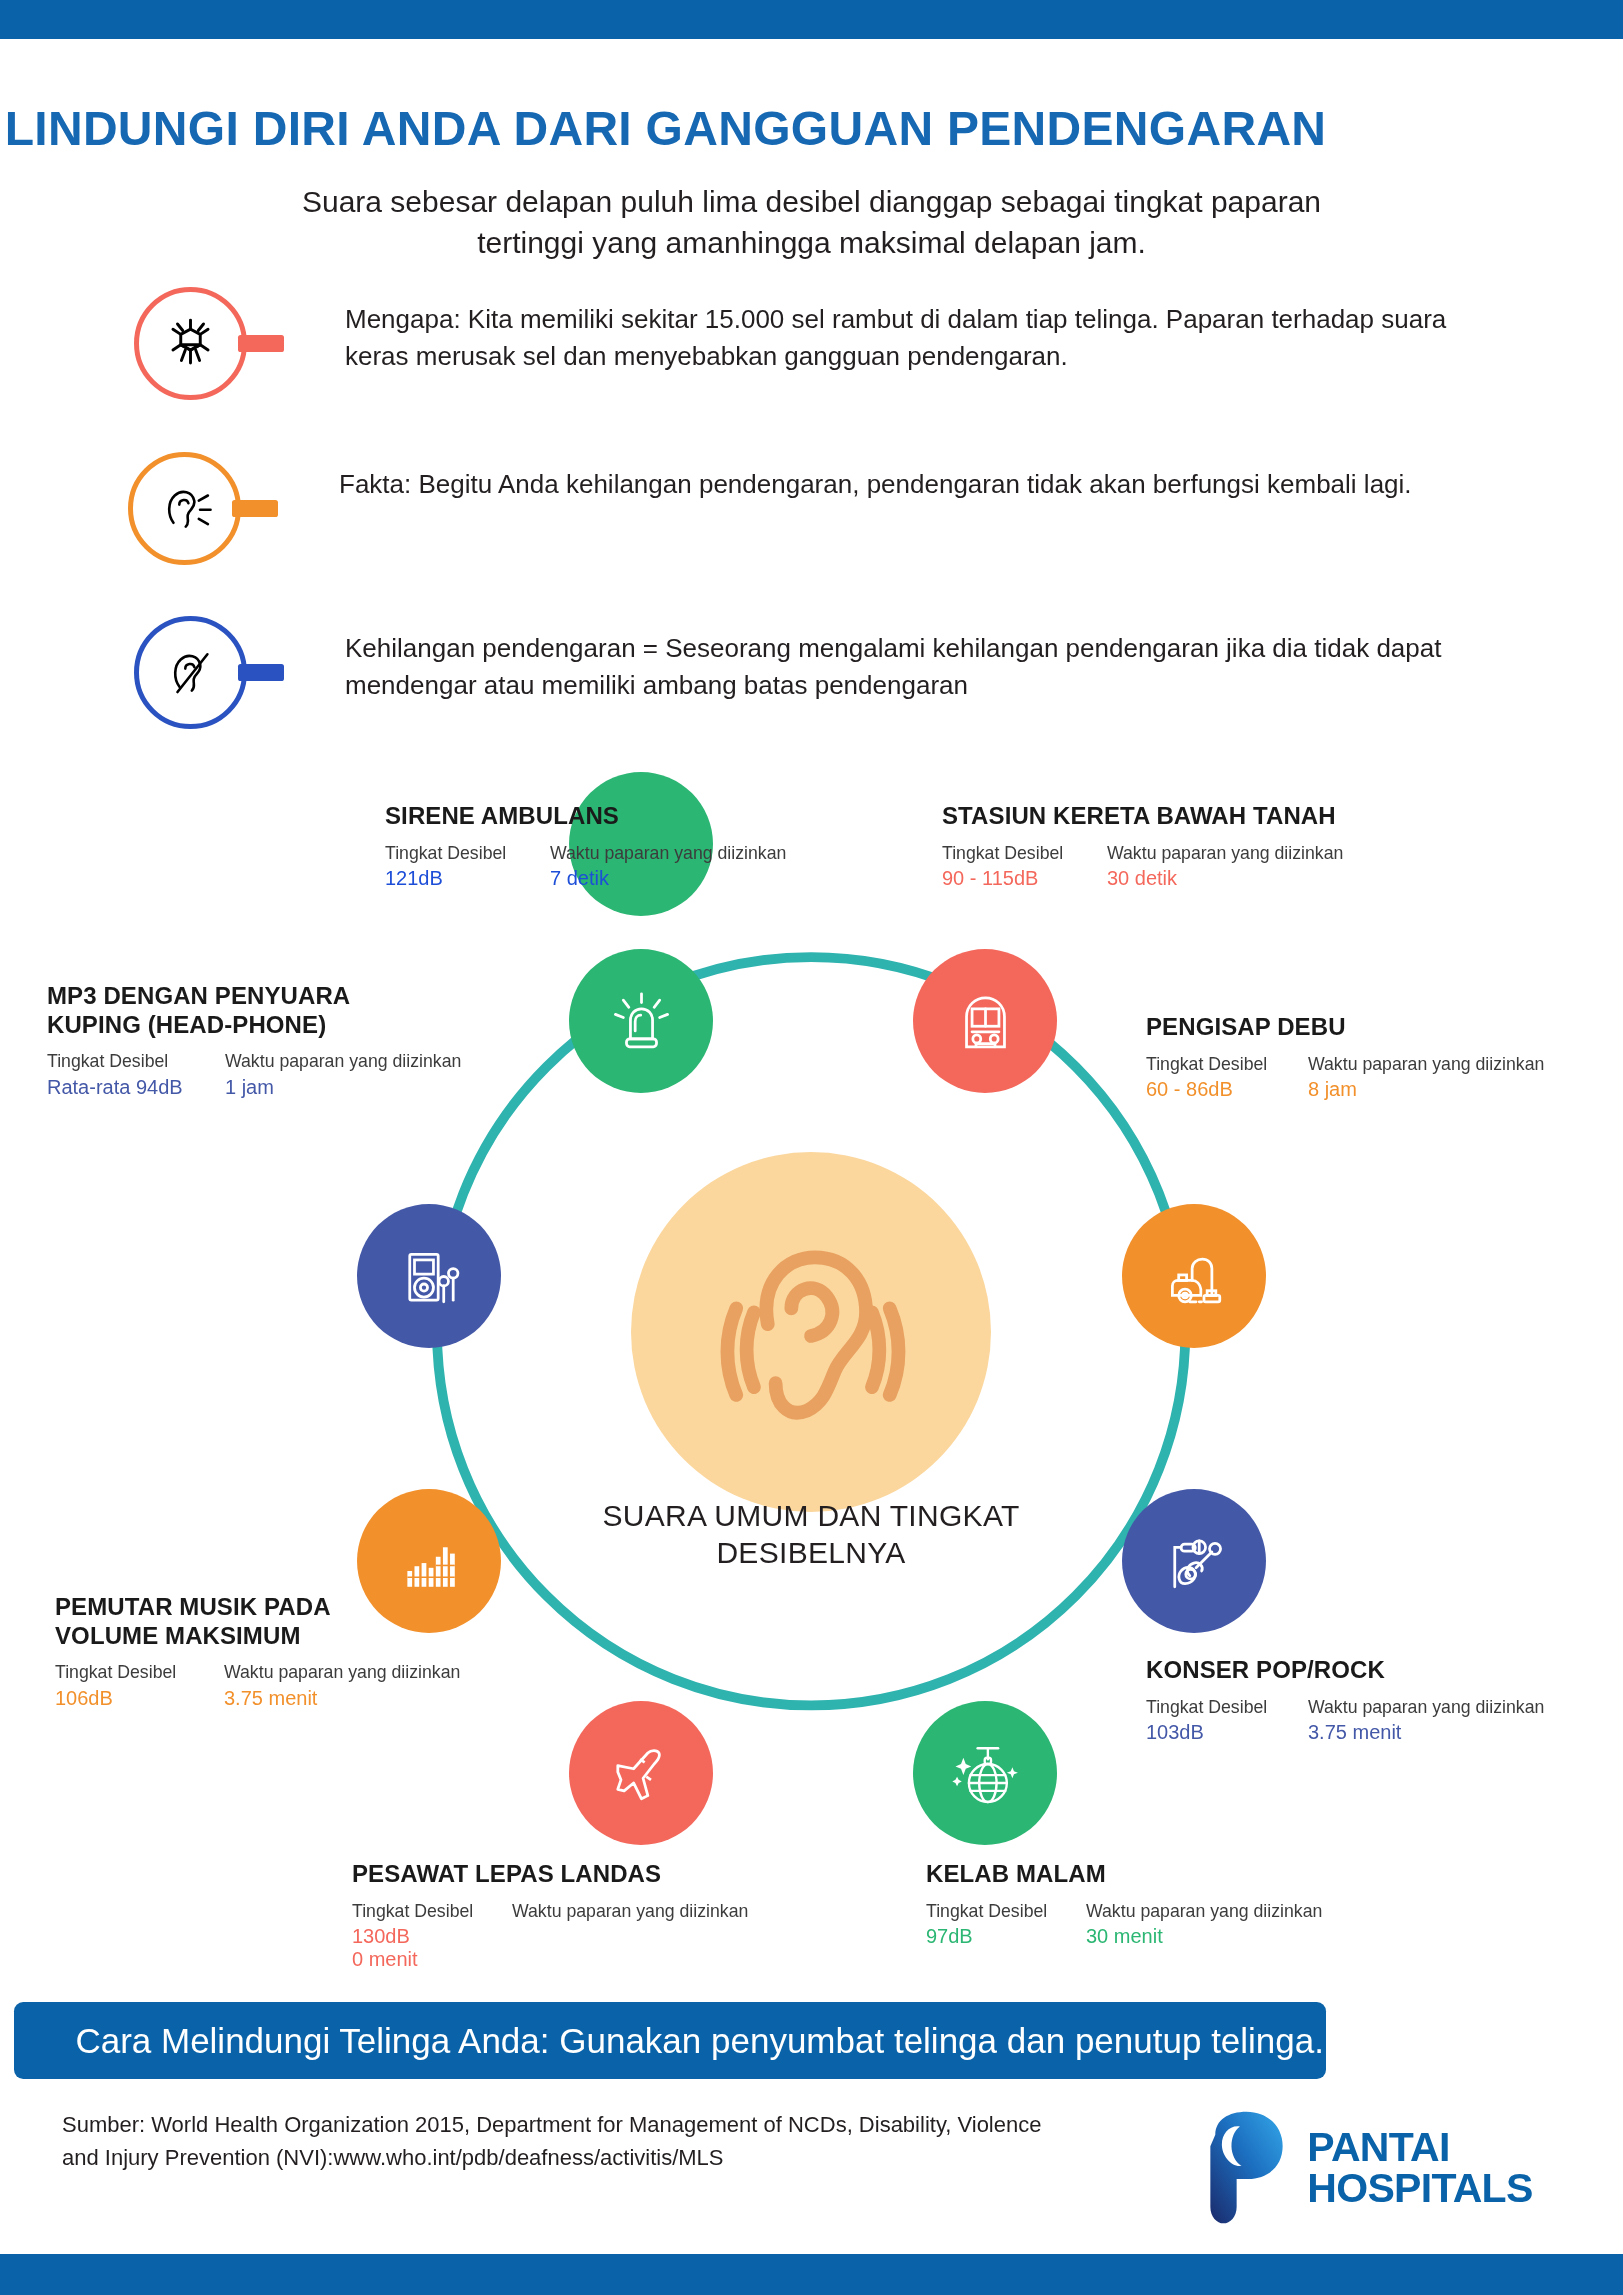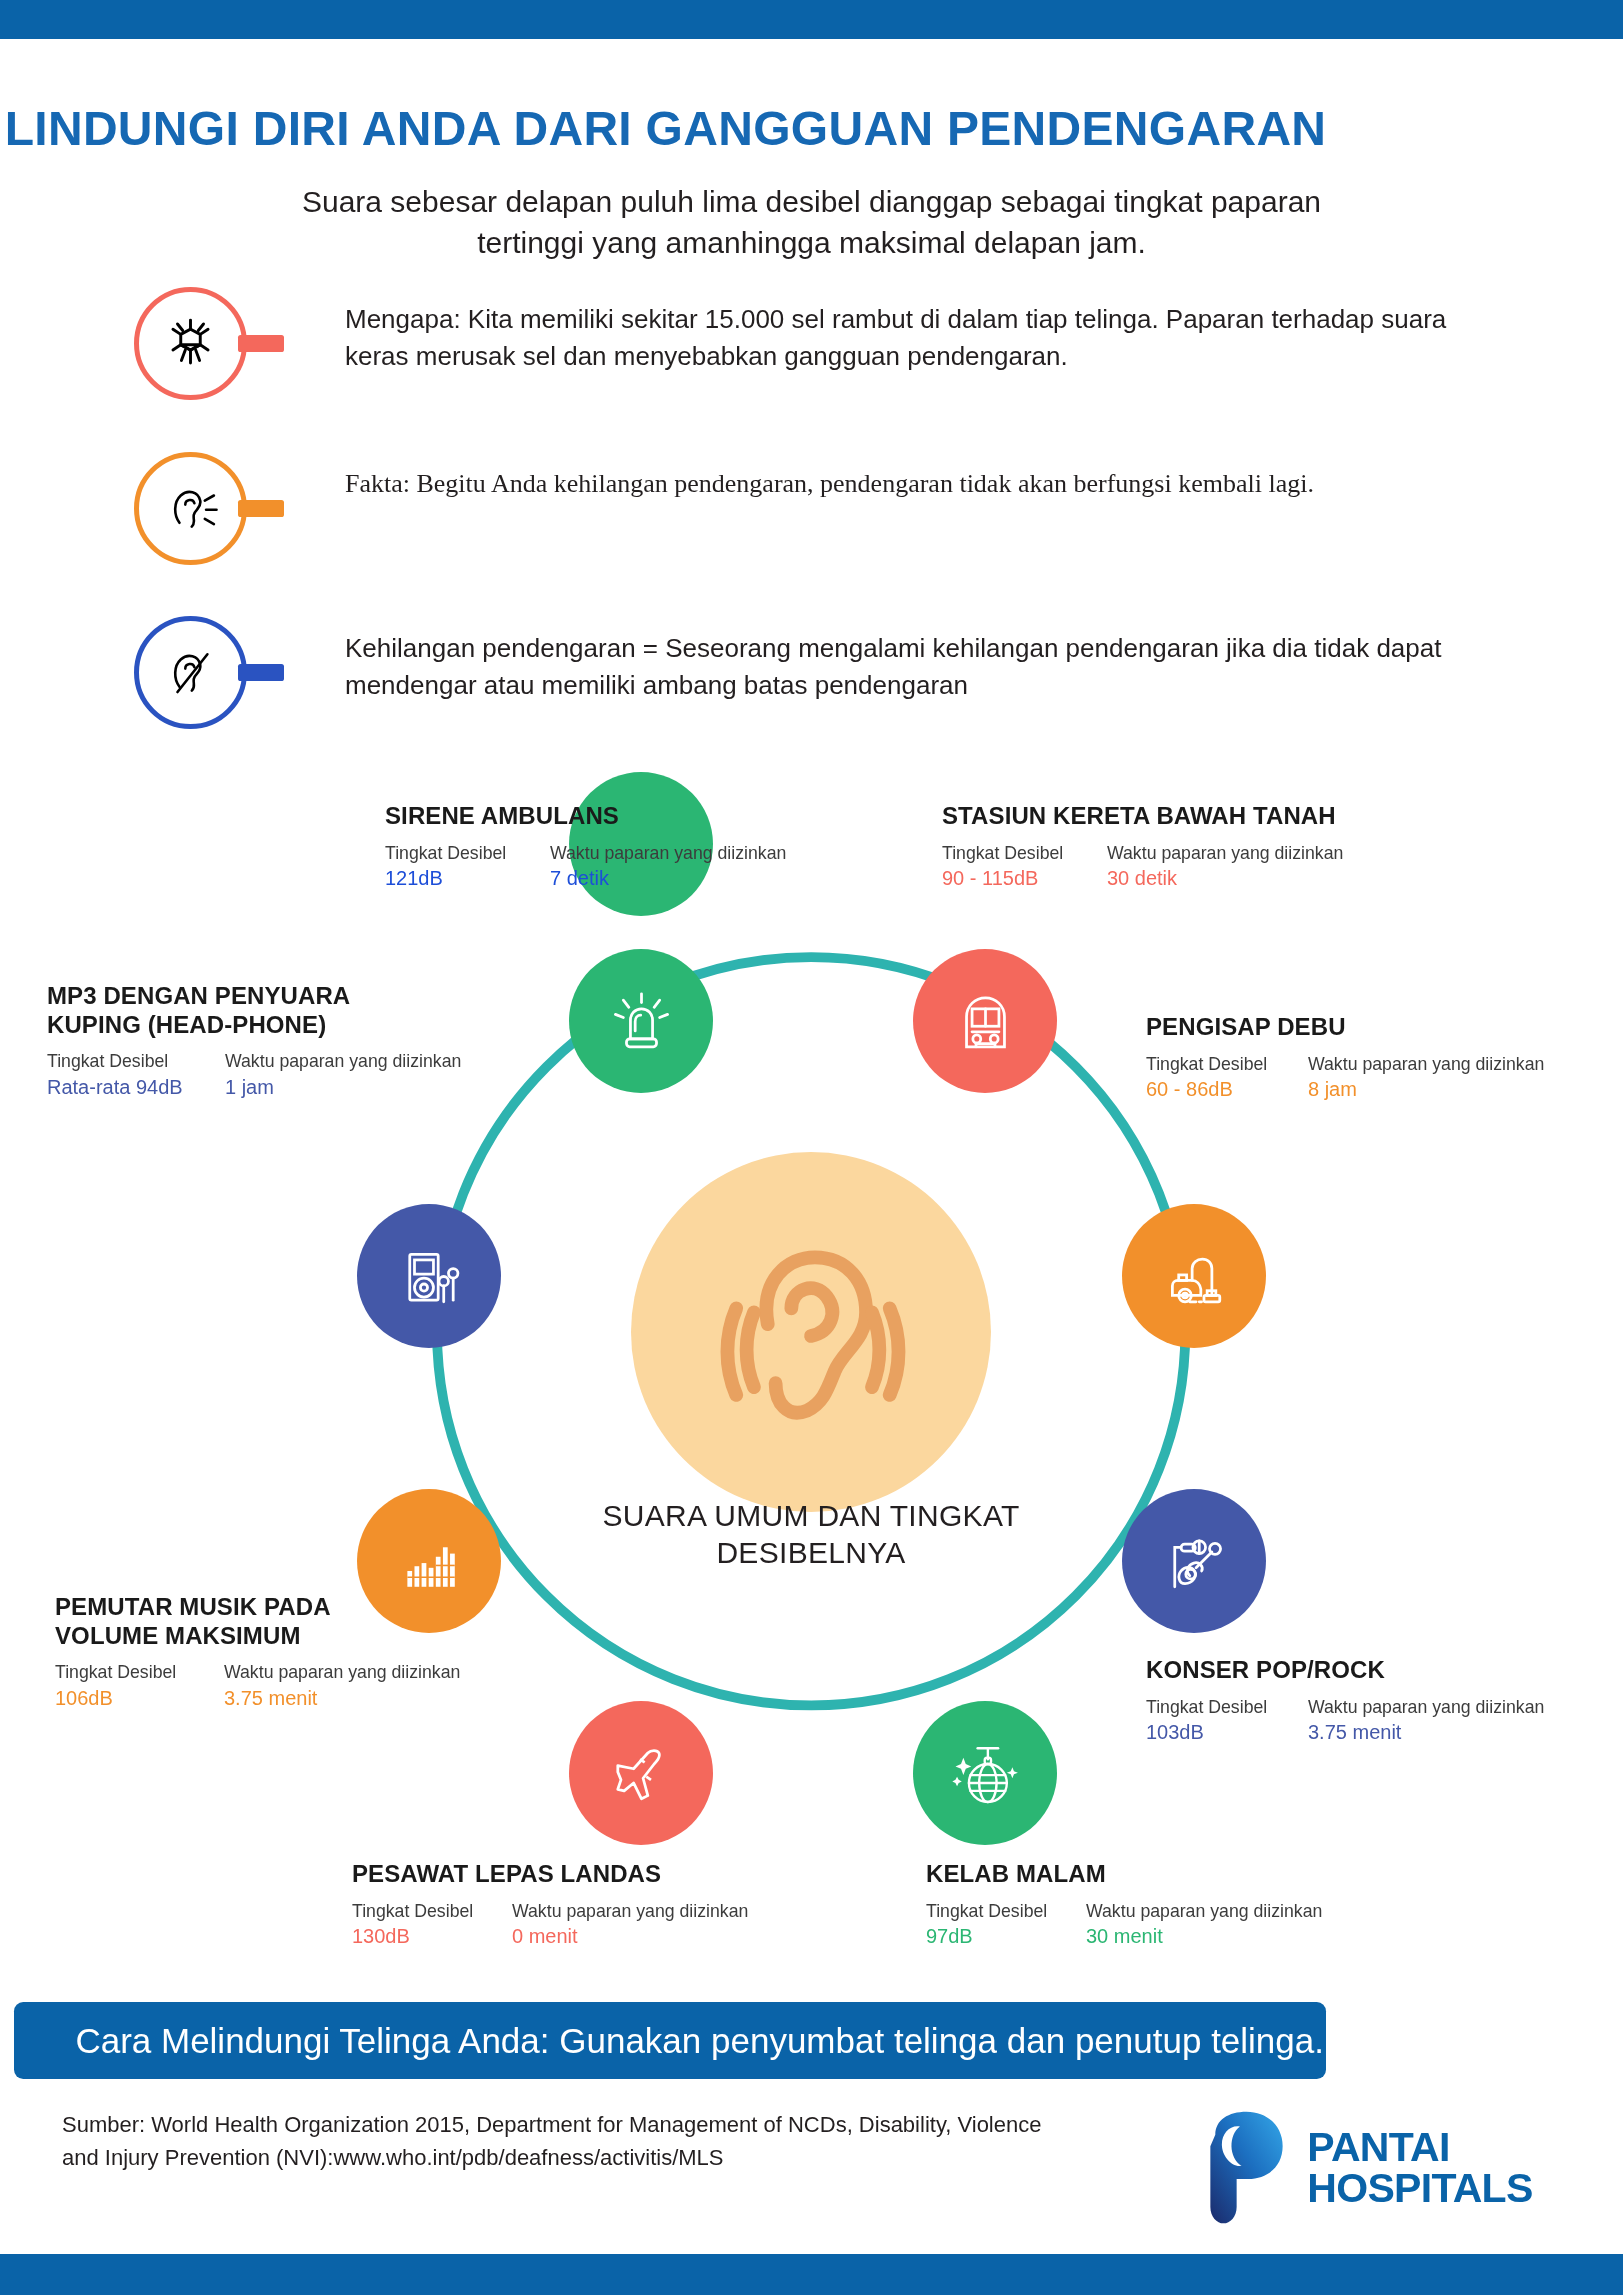--- a/index.html
+++ b/index.html
@@ -99,21 +99,21 @@
         <line x1="50" y1="60" x2="50" y2="80"></line>
         <line x1="30" y1="20" x2="38" y2="30"></line>
         <line x1="70" y1="20" x2="62" y2="30"></line>
       </g>
     </svg>
     <span class="stub" style="background:#F4685C;"></span>
   </div>
   <div class="btext">Mengapa: Kita memiliki sekitar 15.000 sel rambut di dalam tiap telinga. Paparan terhadap suara keras merusak sel dan menyebabkan gangguan pendengaran.</div>
 </div>
 
-<div class="bullet" style="left:134px;top:452px;width:1387px;font-family:Liberation Serif, serif;">
+<div class="bullet" style="left:128px;top:452px;width:1387px;">
   <div class="circ" style="border-color:#F2902B;">
     <svg width="65" height="65" viewBox="0 0 100 100">
       <g stroke="#000" stroke-width="4" fill="none" stroke-linecap="round">
         <path d="M33 72 C24 60 24 40 35 30 C46 20 62 24 65 38 C67 50 56 52 55 60 C54 68 58 72 52 78"></path>
         <path d="M42 44 C42 36 54 34 56 42"></path>
         <line x1="72" y1="38" x2="86" y2="30"></line>
         <line x1="74" y1="52" x2="90" y2="52"></line>
         <line x1="72" y1="66" x2="86" y2="74"></line>
       </g>
     </svg>
@@ -352,21 +352,21 @@
     <span class="c2">3.75 menit</span>
   </div>
 </div>
 
 <div class="item" style="left:352px;top:1860px;">
   <div class="name">PESAWAT LEPAS LANDAS</div>
   <div class="heads">
     <span class="c1" style="width:160px;">Tingkat Desibel</span>
     <span class="c2">Waktu paparan yang diizinkan</span>
   </div>
-  <div class="vals" style="color:#F4685C;">
+  <div class="vals" style="color:#F4685C;flex-direction:column;">
     <span class="c1" style="width:160px;">130dB</span>
     <span class="c2">0 menit</span>
   </div>
 </div>
 
 <div class="item" style="left:926px;top:1860px;">
   <div class="name">KELAB MALAM</div>
   <div class="heads">
     <span class="c1" style="width:160px;">Tingkat Desibel</span>
     <span class="c2">Waktu paparan yang diizinkan</span>

